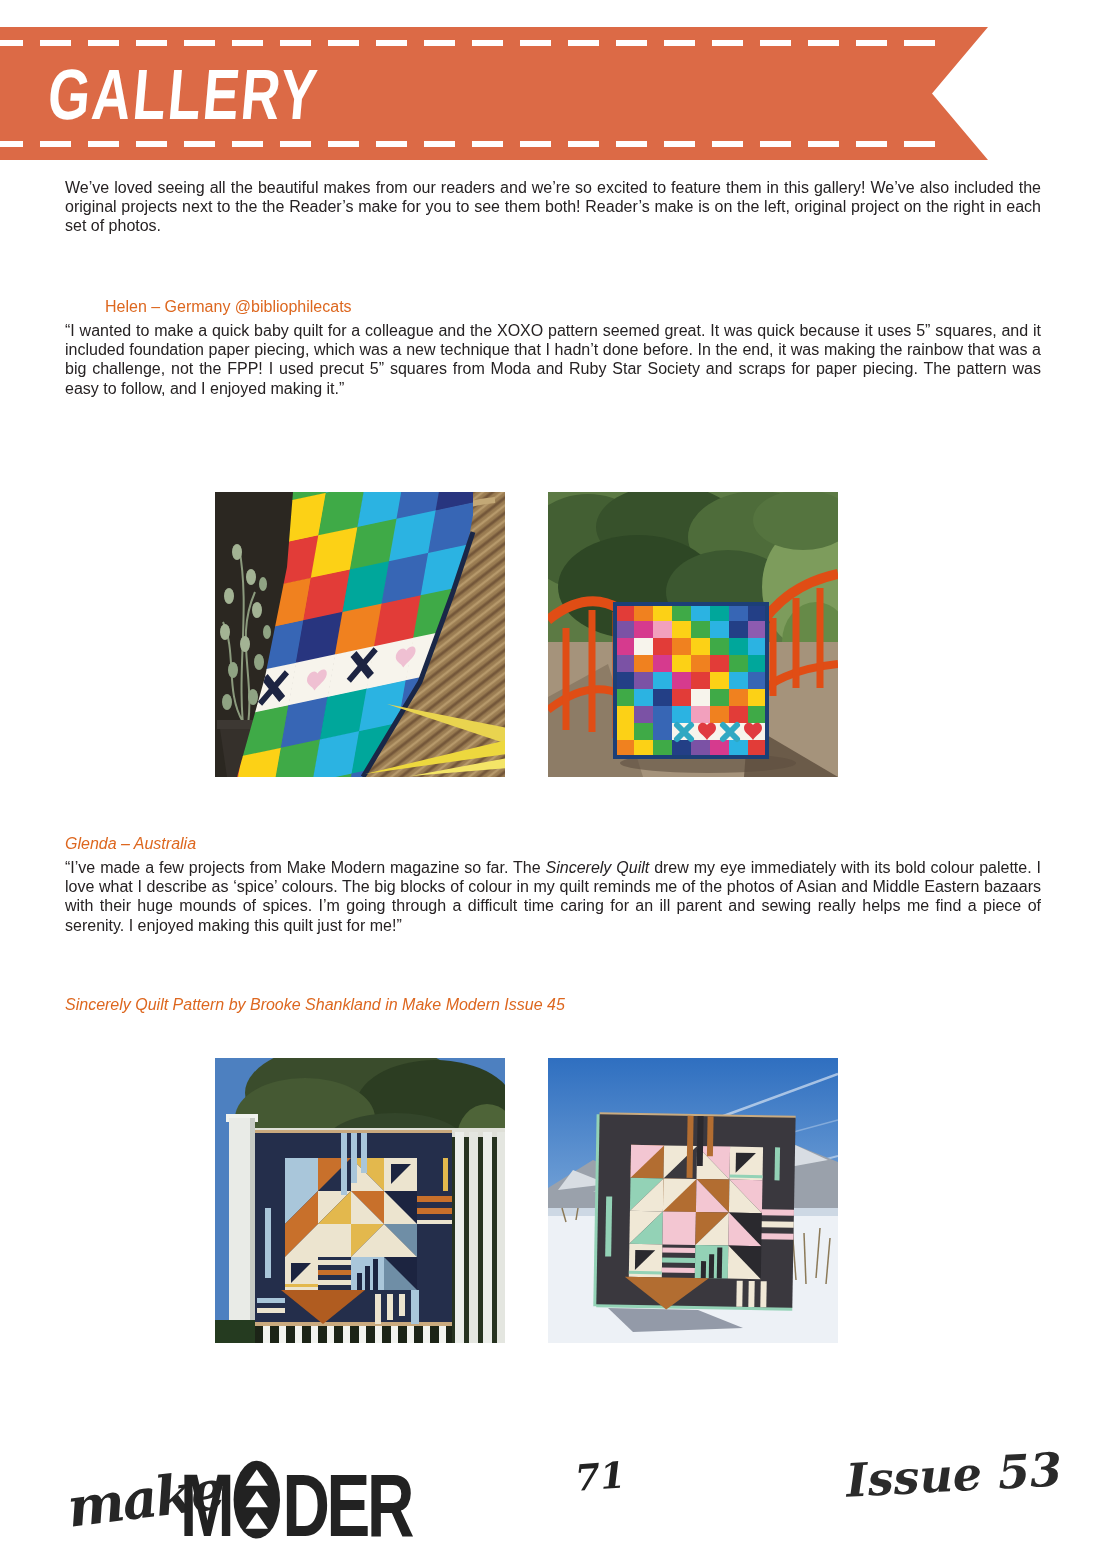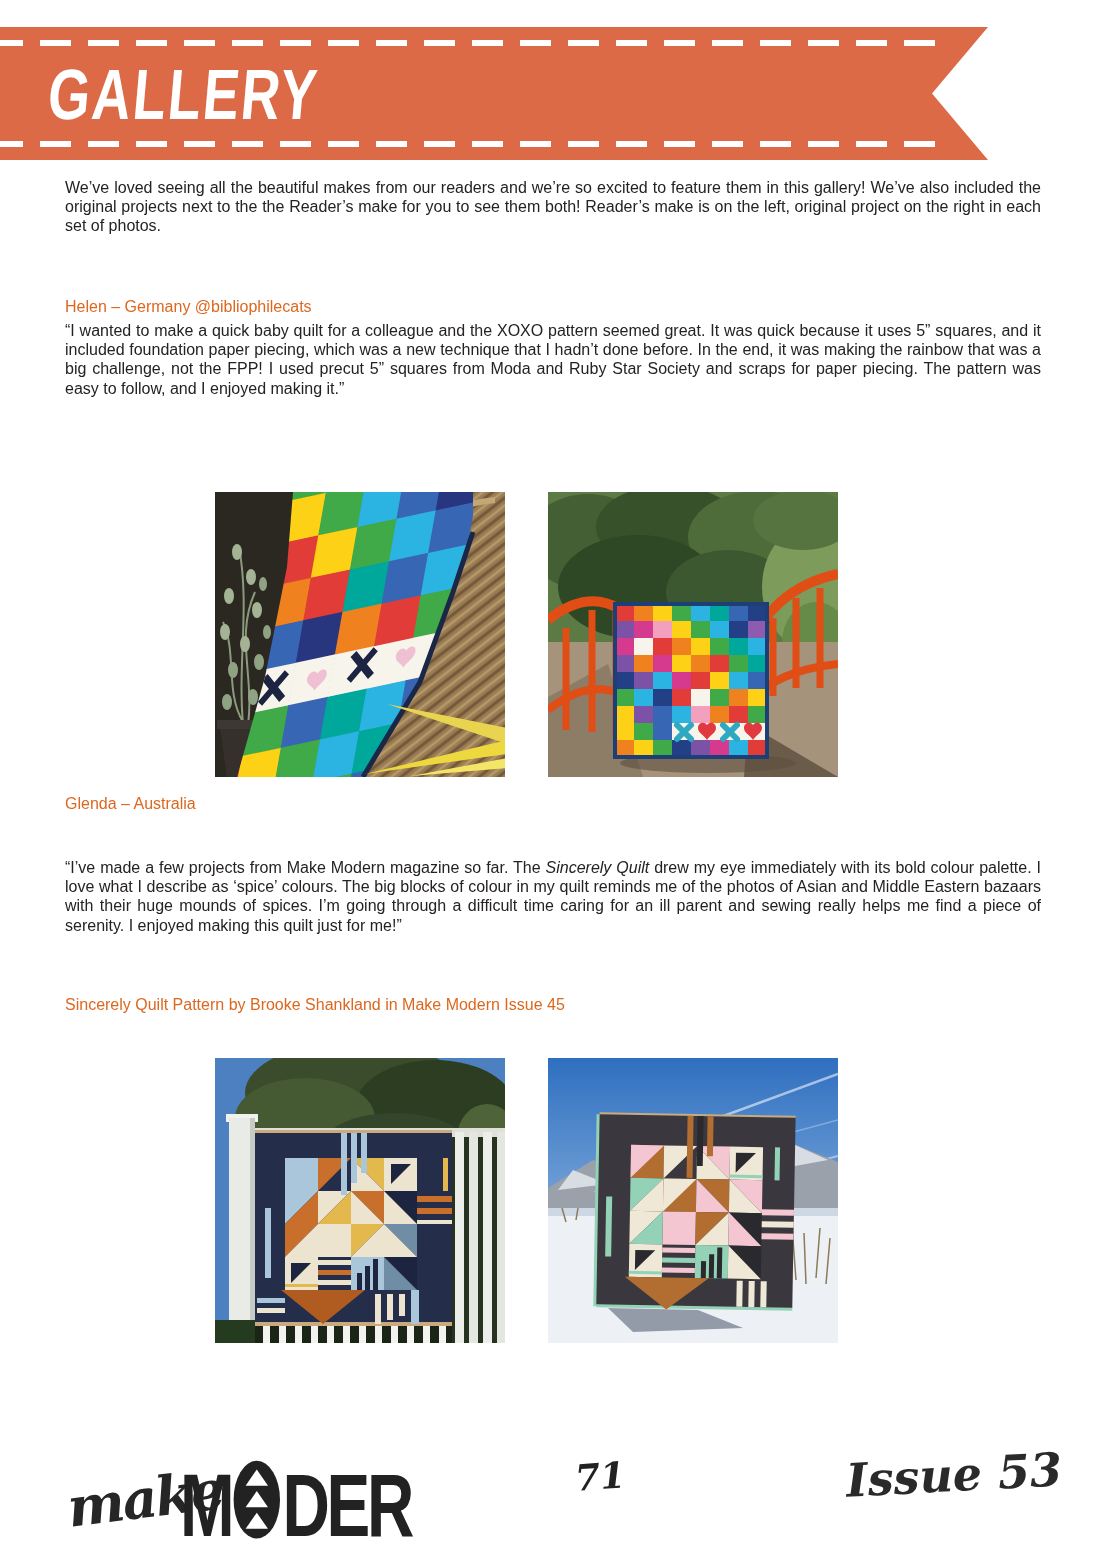--- a/index.html
+++ b/index.html
@@ -33,21 +33,21 @@
 <div class="page">
 
   <div class="banner">
     <div class="dash top"></div>
     <div class="dash bottom"></div>
     <div class="banner-title">GALLERY</div>
   </div>
 
   <p class="tx" style="top:178px;margin:0;">We’ve loved seeing all the beautiful makes from our readers and we’re so excited to feature them in this gallery! We’ve also included the original projects next to the the Reader’s make for you to see them both! Reader’s make is on the left, original project on the right in each set of photos.</p>
 
-  <div class="tx orange" style="top:297px;">Helen – Germany @bibliophilecats</div>
+  <div class="tx orange" style="top:297px;margin-left:40px;">Helen – Germany @bibliophilecats</div>
   <p class="tx" style="top:321px;margin:0;">“I wanted to make a quick baby quilt for a colleague and the XOXO pattern seemed great. It was quick because it uses 5” squares, and it included foundation paper piecing, which was a new technique that I hadn’t done before. In the end, it was making the rainbow that was a big challenge, not the FPP! I used precut 5” squares from Moda and Ruby Star Society and scraps for paper piecing. The pattern was easy to follow, and I enjoyed making it.”</p>
 
   <div class="photo" style="left:215px;top:492px;" role="img" aria-label="Reader's make: rainbow patchwork XOXO baby quilt with white X-and-heart band, draped over a wicker chair">
     <svg viewBox="0 0 290 285">
       <defs>
         <pattern id="wk" patternUnits="userSpaceOnUse" width="16" height="12" patternTransform="rotate(-38)">
           <rect width="16" height="12" fill="#9a7c52"></rect>
           <line x1="0" y1="3" x2="16" y2="3" stroke="#74573a" stroke-width="3"></line>
           <line x1="0" y1="9" x2="16" y2="9" stroke="#b6996b" stroke-width="2.5"></line>
         </pattern>
@@ -283,23 +283,23 @@
           <path d="M175,233 L189,247 M189,233 L175,247"></path>
         </g>
         <g fill="#e03a40">
           <path d="M159,248 C156,243 150,241 150,236 C150,231 156,229 159,233 C162,229 168,231 168,236 C168,241 162,243 159,248 Z"></path>
           <path d="M205,248 C202,243 196,241 196,236 C196,231 202,229 205,233 C208,229 214,231 214,236 C214,241 208,243 205,248 Z"></path>
         </g>
       </g>
     </svg>
   </div>
 
-  <div class="tx orange" style="top:794px;">Glenda – Australia</div>
+  <div class="tx orange" style="top:834px;font-style:italic;">Glenda – Australia</div>
   <p class="tx" style="top:858px;margin:0;"><span>“I’ve made a few projects from Make Modern magazine so far. The </span><i>Sincerely Quilt</i><span> drew my eye immediately with its bold colour palette. I love what I describe as ‘spice’ colours. The big blocks of colour in my quilt reminds me of the photos of Asian and Middle Eastern bazaars with their huge mounds of spices. I’m going through a difficult time caring for an ill parent and sewing really helps me find a piece of serenity. I enjoyed making this quilt just for me!”</span></p>
-  <div class="tx orange" style="top:995px;">Sincerely Quilt Pattern by Brooke Shankland in Make Modern Issue 45</div>
+  <div class="tx orange" style="top:995px;font-style:italic;">Sincerely Quilt Pattern by Brooke Shankland in Make Modern Issue 45</div>
 
   <div class="photo" style="left:215px;top:1058px;" role="img" aria-label="Reader's make: navy Sincerely quilt with orange, yellow and light-blue geometric triangles, hanging on a white picket fence">
     <svg viewBox="0 0 290 285">
       <rect width="290" height="285" fill="#4d80c0"></rect>
       <ellipse cx="240" cy="170" rx="70" ry="60" fill="#6b9ad0" opacity="0.5"></ellipse>
 
       <g>
         <ellipse cx="140" cy="35" rx="110" ry="52" fill="#3a4c2c"></ellipse>
         <ellipse cx="220" cy="50" rx="80" ry="48" fill="#2c3d22"></ellipse>
         <ellipse cx="90" cy="60" rx="70" ry="40" fill="#455933"></ellipse>

